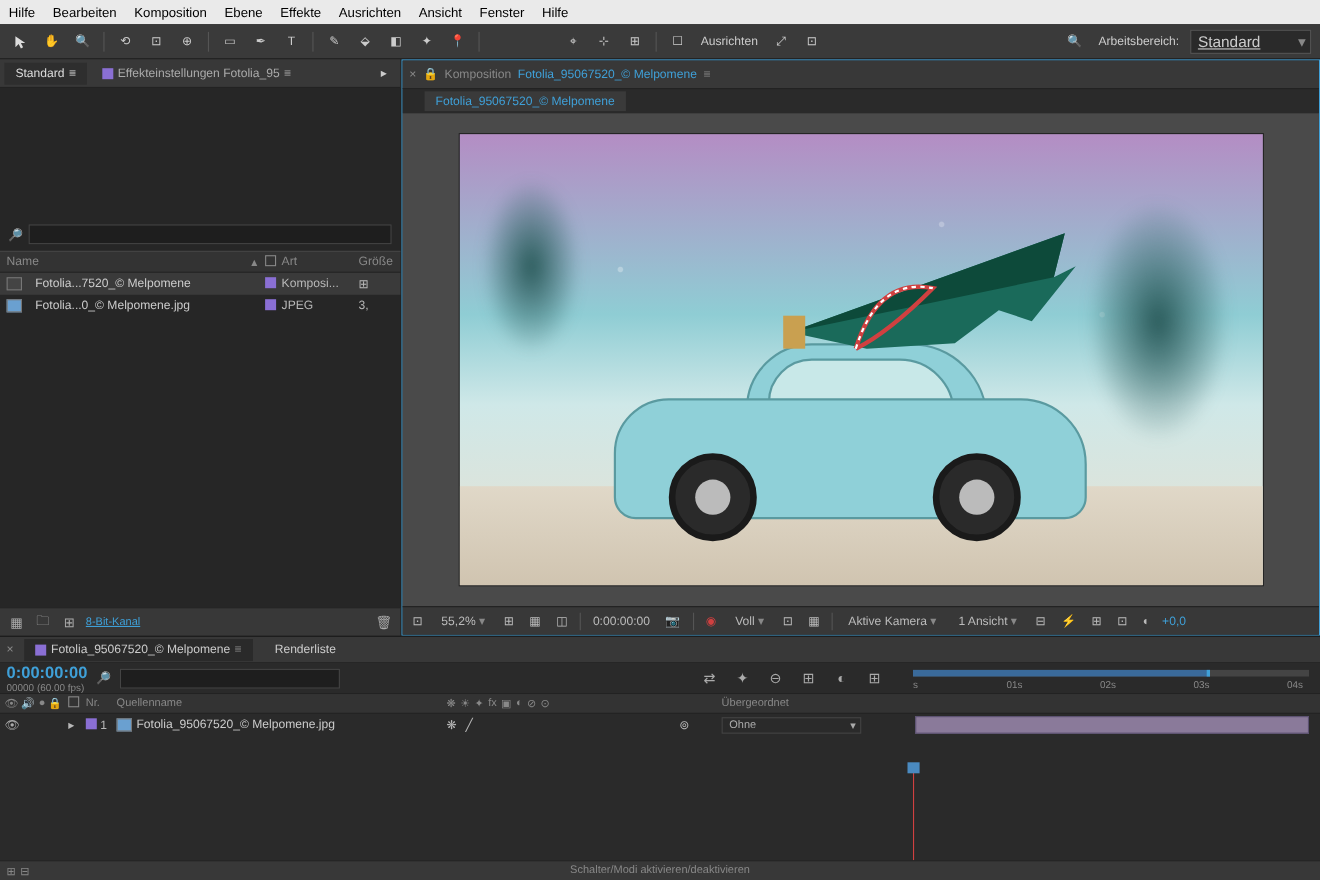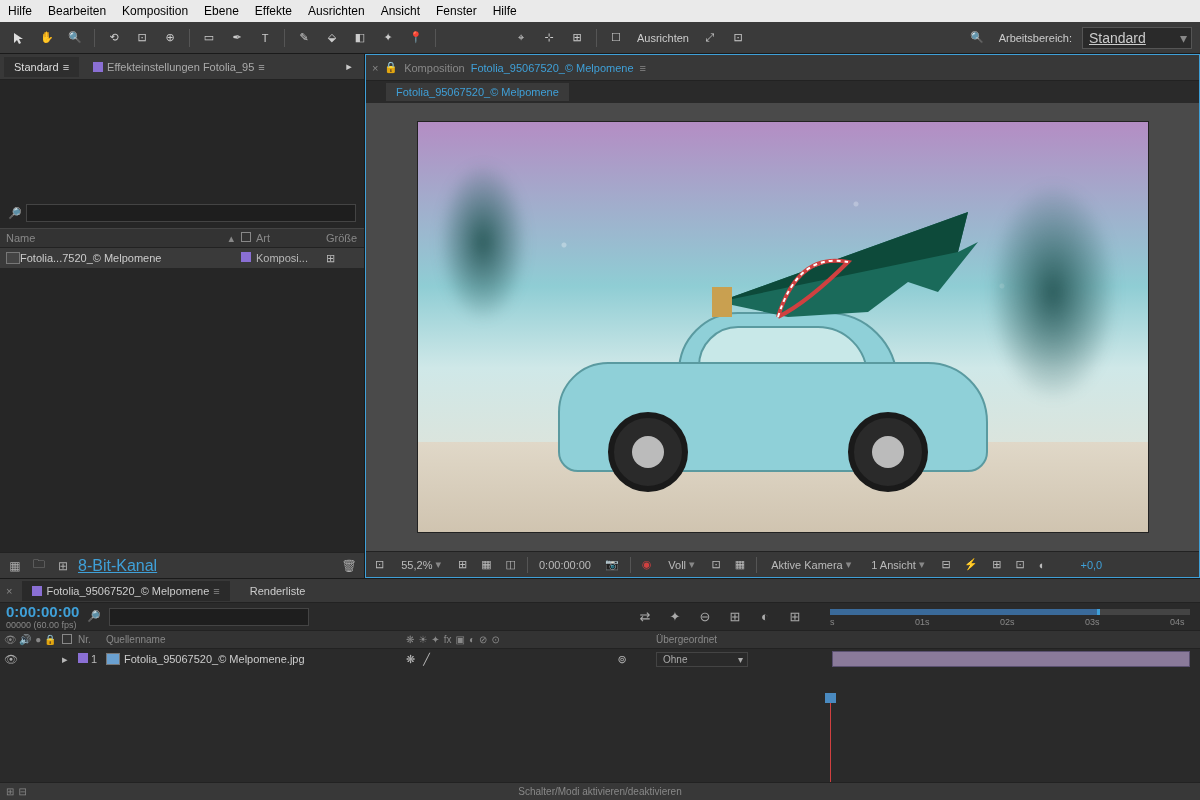--- a/index.html
+++ b/index.html
@@ -22,28 +22,28 @@
 .panel-body { flex:1; background:#262626; }
 .search-row { padding:6px 8px; display:flex; align-items:center; gap:4px; }
 .search-inp { flex:1; background:#1e1e1e; border:1px solid #444; color:#ccc; padding:2px 4px; font-size:11px; height:18px; }
 .proj-head { display:flex; align-items:center; background:#333; height:20px; font-size:11px; color:#888; border-top:1px solid #444; border-bottom:1px solid #222; }
 .proj-col-name { flex:1; padding:0 6px; display:flex; align-items:center; gap:4px; }
 .proj-col-lbl { width:12px; text-align:center; }
 .proj-col-type { width:70px; padding:0 4px; }
 .proj-col-size { width:42px; padding:0 4px; }
 .proj-row { display:flex; align-items:center; height:20px; font-size:11px; padding:0 0; }
 .proj-row.sel { background:#3a3a3a; }
-.proj-row .proj-col-name { color:#ccc; display:flex; align-items:center; gap:0; padding-left:6px;}
+.proj-row .proj-col-name { color:#ccc; display:flex; align-items:center; gap:12px; padding-left:6px;}
 .item-icon { width:14px; height:12px; background:#5a5a5a; display:inline-block; border:1px solid #777; }
 .comp-i { background:#444; }
 .jpg-i { background:#6aa0d0; }
 .lbl-sq { width:10px; height:10px; background:#8a6fd4; display:inline-block; }
 .panel-foot { height:26px; background:#383838; display:flex; align-items:center; padding:0 6px; gap:6px; border-top:1px solid #222; }
 .foot-btn { width:18px; height:18px; display:flex; align-items:center; justify-content:center; color:#aaa; cursor:pointer; font-size:12px; }
-.bit-link { color:#3fa0d8; font-size:16px; text-decoration:underline; }
+.bit-link { color:#3fa0d8; font-size:10px; text-decoration:underline; }
 .right-panel { flex:1; display:flex; flex-direction:column; border:1px solid #3fa0d8; }
 .comp-tabs { height:26px; background:#383838; display:flex; align-items:center; padding:0 6px; gap:6px; border-bottom:1px solid #222; }
 .comp-tab-label { color:#888; font-size:11px; }
 .comp-link { color:#3fa0d8; }
 .comp-subtabs { height:22px; background:#2a2a2a; display:flex; align-items:center; padding:0 20px; }
 .comp-subtab { background:#3a3a3a; padding:3px 10px; font-size:11px; color:#3fa0d8; cursor:pointer; }
 .viewport { flex:1; background:#4a4a4a; display:flex; align-items:center; justify-content:center; padding:10px; }
 .canvas { width:730px; height:410px; background:linear-gradient(180deg,#b48dc4 0%,#8fcdd4 40%,#cfe8e8 60%,#e8e0d0 100%); position:relative; overflow:hidden; box-shadow:0 0 0 1px #222; }
 .snow-bg { position:absolute; inset:0; background:radial-gradient(circle at 20% 30%,rgba(255,255,255,0.3) 2px,transparent 3px),radial-gradient(circle at 60% 20%,rgba(255,255,255,0.25) 2px,transparent 3px),radial-gradient(circle at 80% 40%,rgba(255,255,255,0.2) 2px,transparent 3px); }
 .tree-bg { position:absolute; width:90px; height:160px; background:radial-gradient(ellipse at 50% 50%,#2a5a5a 0%,rgba(42,90,90,0) 70%); filter:blur(6px); }
@@ -57,21 +57,21 @@
 .wheel { position:absolute; bottom:0; width:80px; height:80px; background:#2a2a2a; border-radius:50%; border:6px solid #1a1a1a; }
 .wheel::after { content:""; position:absolute; inset:18px; background:#bbb; border-radius:50%; }
 .wheel-f { left:50px; } .wheel-r { left:290px; }
 .xmas-tree { position:absolute; bottom:170px; left:150px; width:280px; height:130px; }
 .xmas-tree svg { width:100%; height:100%; }
 .viewer-bar { height:26px; background:#383838; display:flex; align-items:center; padding:0 6px; gap:8px; border-top:1px solid #222; font-size:11px; }
 .vb-btn { color:#bbb; cursor:pointer; padding:0 3px; }
 .vb-drop { color:#bbb; padding:0 6px; display:flex; align-items:center; gap:3px; cursor:pointer; }
 .vb-drop::after { content:"▾"; color:#888; }
 .vb-sep { width:1px; height:16px; background:#555; }
-.plus-val { color:#3fa0d8;margin-left:24px; }
+.plus-val { color:#3fa0d8; }
 .timeline { height:222px; background:#2a2a2a; border-top:1px solid #1a1a1a; display:flex; flex-direction:column; position:relative; }
 .tl-tabs { height:24px; background:#383838; display:flex; align-items:center; padding:0 6px; gap:10px; border-bottom:1px solid #222; }
 .tl-tab { padding:4px 10px; font-size:11px; color:#ccc; cursor:pointer; display:flex; gap:4px; align-items:center;}
 .tl-tab.active { background:#2a2a2a; }
 .tl-head { height:28px; display:flex; align-items:center; padding:0 6px; gap:8px; border-bottom:1px solid #222; }
 .tc { color:#3fa0d8; font-size:15px; font-weight:bold; }
 .tc-sub { color:#888; font-size:9px; }
 .tl-search { background:#1e1e1e; border:1px solid #444; height:18px; width:200px; color:#ccc; padding:0 4px; font-size:11px; }
 .tl-toolbtn { width:22px; height:20px; color:#aaa; display:flex; align-items:center; justify-content:center; cursor:pointer; font-size:13px; }
 .tl-ruler { position:absolute; right:0; top:24px; width:380px; height:28px; display:flex; align-items:center; }
@@ -81,21 +81,21 @@
 .tl-cols { height:18px; background:#333; display:flex; align-items:center; font-size:10px; color:#888; border-bottom:1px solid #222; }
 .tlc-vis { width:62px; padding:0 4px; display:flex; gap:3px; }
 .tlc-lbl { width:12px; }
 .tlc-nr { width:28px; padding:0 4px; }
 .tlc-src { width:300px; padding:0 4px; }
 .tlc-sw { width:190px; padding:0 4px; display:flex; gap:4px; }
 .tlc-par { width:140px; padding:0 4px; }
 .tl-layer { height:20px; display:flex; align-items:center; font-size:11px; }
 .tl-layer .tlc-vis { display:flex; gap:3px; color:#aaa; }
 .tl-layer .tlc-src { color:#ccc; display:flex; align-items:center; gap:4px; }
-.parent-drop { background:#2a2a2a; border:1px solid #444; padding:1px 16px 1px 6px; font-size:10px; color:#aaa; position:relative; width:92px;}
+.parent-drop { background:#2a2a2a; border:1px solid #444; padding:1px 16px 1px 6px; font-size:10px; color:#aaa; position:relative; width:127px;}
 .parent-drop::after { content:"▾"; position:absolute; right:4px; }
 .tl-track { position:absolute; right:0; top:70px; width:380px; height:20px; }
 .playhead { position:absolute; left:10px; top:50px; width:1px; height:150px; background:#d04040; }
 .playhead::before { content:""; position:absolute; top:-6px; left:-5px; width:11px; height:10px; background:#4a8ac0; }
 .layer-bar { position:absolute; left:12px; top:2px; width:358px; height:16px; background:#8a7a9a; border:1px solid #5a5070; }
 .overlay-red { position:absolute; left:0; right:0; bottom:0; height:120px; background:rgba(120,30,30,0.55); z-index:30; display:flex; align-items:center; justify-content:center; }
 .overlay-txt { font-family:Impact,Arial Black,sans-serif; font-size:50px; letter-spacing:2px; color:#e8dcdc; font-weight:bold; }
 .statusbar { position:absolute; bottom:0; left:0; right:0; height:18px; background:#383838; display:flex; align-items:center; justify-content:center; font-size:10px; color:#888; z-index:31; border-top:1px solid #222; }
 .status-left { position:absolute; left:6px; display:flex; gap:4px; }
 svg { display:block; }
@@ -185,20 +185,29 @@
         <div class="proj-col-size">Größe</div>
       </div>
       <div class="proj-row sel">
         <div class="proj-col-name">
             <span class="item-icon comp-i"></span>
             <span>Fotolia...7520_© Melpomene</span>
           </div>
         <div class="proj-col-lbl"><span class="lbl-sq"></span></div>
         <div class="proj-col-type">Komposi...</div>
         <div class="proj-col-size"><span>⊞</span></div>
+      </div>
+      <div class="proj-row">
+        <div class="proj-col-name">
+            <span class="item-icon jpg-i"></span>
+            <span>Fotolia...0_© Melpomene.jpg</span>
+          </div>
+        <div class="proj-col-lbl"><span class="lbl-sq"></span></div>
+        <div class="proj-col-type">JPEG</div>
+        <div class="proj-col-size">3,</div>
       </div>
     </div>
     <div class="panel-foot">
       <div class="foot-btn">▦</div>
       <div class="foot-btn">🗀</div>
       <div class="foot-btn">⊞</div>
       <span class="bit-link">8-Bit-Kanal</span>
       <div style="flex:1"></div>
       <div class="foot-btn">🗑</div>
     </div>

